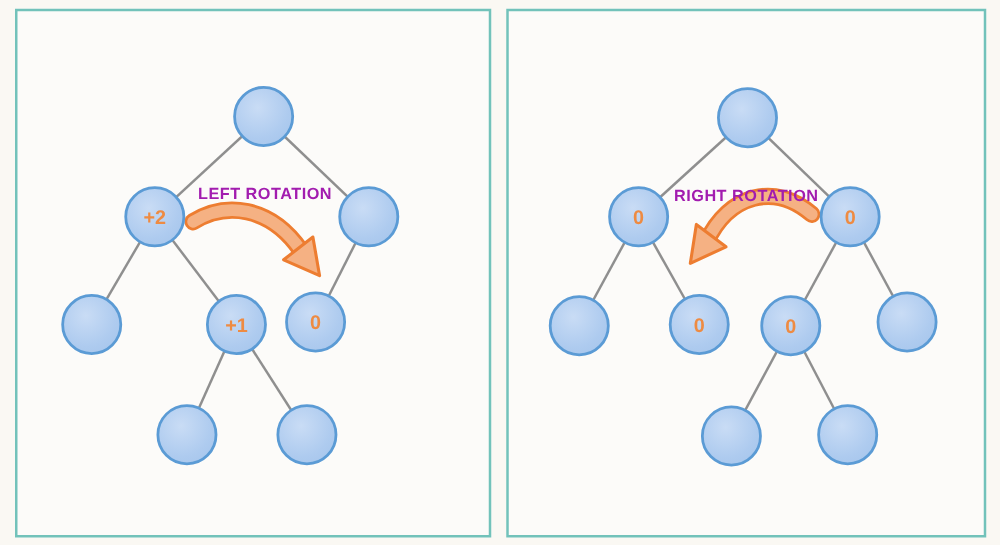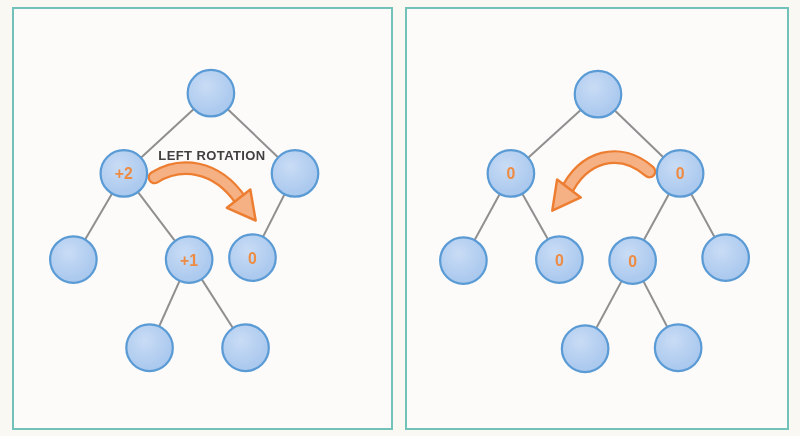--- a/index.html
+++ b/index.html
@@ -25,21 +25,21 @@
     left: 0; top: 0;
     width: 100%; height: 100%;
     display: block;
   }
   .rotation-label {
     position: absolute;
     transform: translate(-50%, -50%);
     font-size: 13px;
     font-weight: bold;
     letter-spacing: 0.4px;
-    color: #404040;
+    color: #a21caf;
     white-space: nowrap;
     user-select: none;
   }
   .panel-left  .rotation-label { left: 198px; top: 146px; }
   .panel-right .rotation-label { left: 190px; top: 147px; }
   svg text {
     font-family: "Liberation Sans", sans-serif;
     font-weight: bold;
     user-select: none;
   }
@@ -104,13 +104,14 @@
       <text x="276" y="172" text-anchor="middle" font-size="16" fill="#EE8B42">0</text>
       <circle cx="57" cy="254" r="23.5" fill="url(#nodeGrad)" stroke="#5B9BD5" stroke-width="2.25"></circle>
       <circle cx="154" cy="253" r="23.5" fill="url(#nodeGrad)" stroke="#5B9BD5" stroke-width="2.25"></circle>
       <text x="154" y="259" text-anchor="middle" font-size="16" fill="#EE8B42">0</text>
       <circle cx="228" cy="254" r="23.5" fill="url(#nodeGrad)" stroke="#5B9BD5" stroke-width="2.25"></circle>
       <text x="228" y="260" text-anchor="middle" font-size="16" fill="#EE8B42">0</text>
       <circle cx="322" cy="251" r="23.5" fill="url(#nodeGrad)" stroke="#5B9BD5" stroke-width="2.25"></circle>
       <circle cx="180" cy="343" r="23.5" fill="url(#nodeGrad)" stroke="#5B9BD5" stroke-width="2.25"></circle>
       <circle cx="274" cy="342" r="23.5" fill="url(#nodeGrad)" stroke="#5B9BD5" stroke-width="2.25"></circle>
     </svg>
+  <div class="rotation-label">RIGHT ROTATION</div>
 </div>
 
 </body></html>

